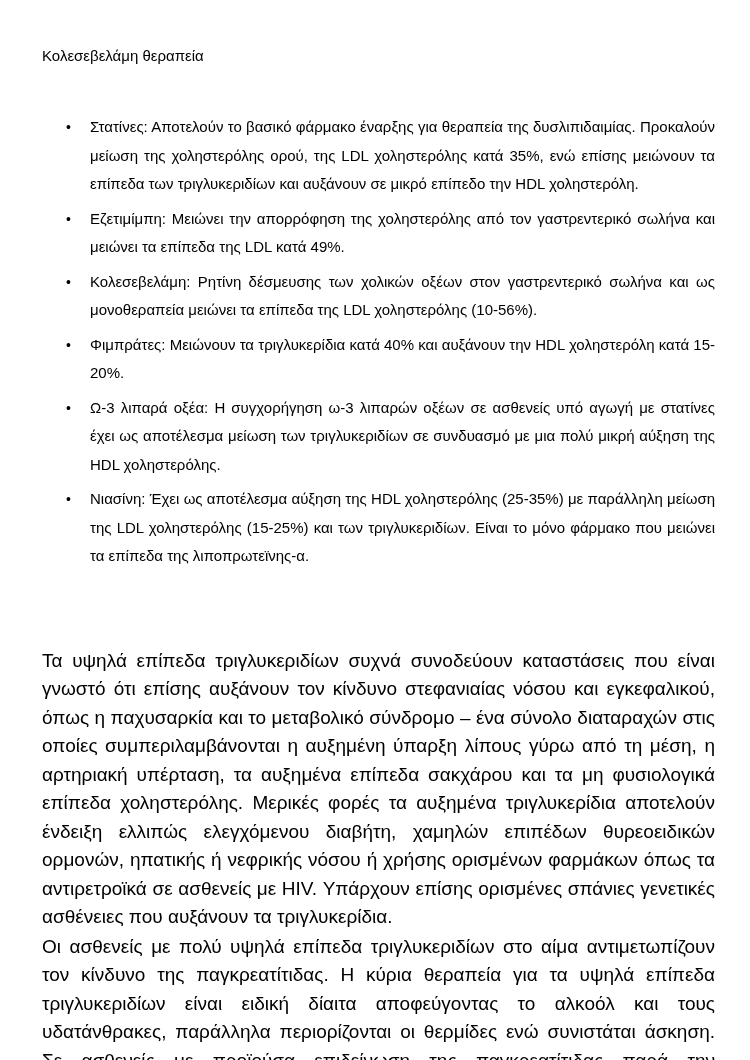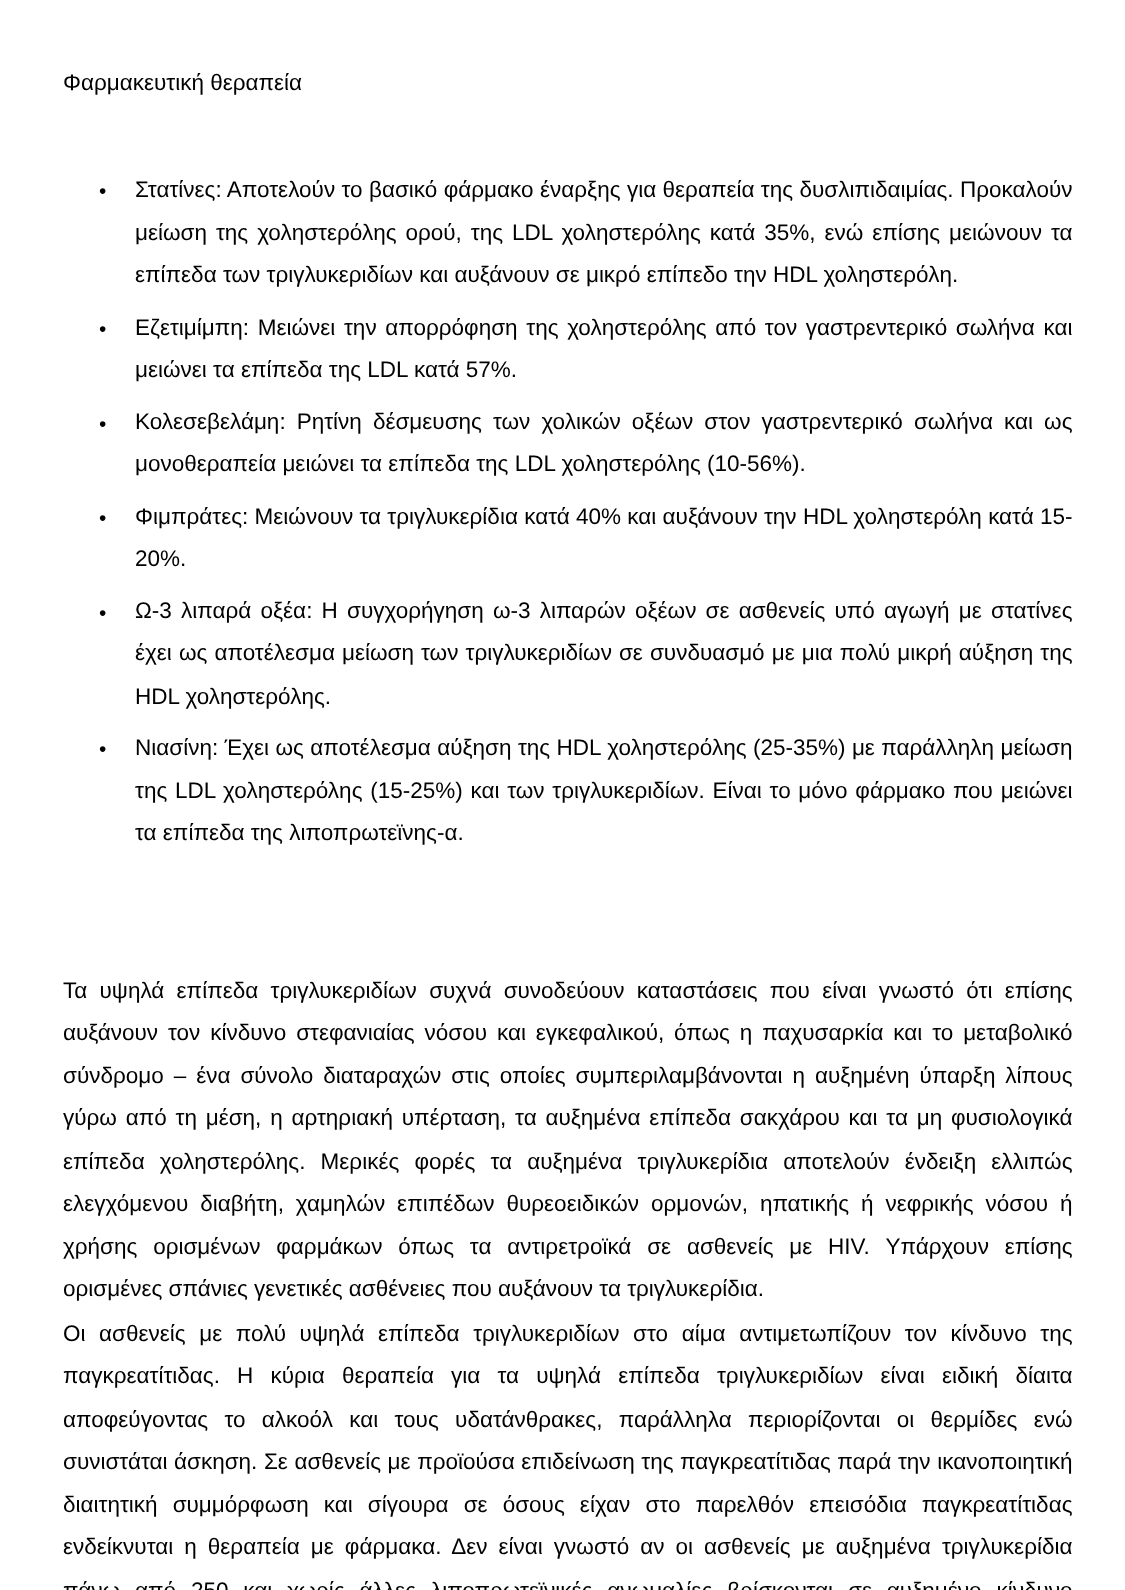--- a/index.html
+++ b/index.html
@@ -40,47 +40,47 @@
     text-align: justify;
   }
   .bullet-marker {
     position: absolute;
     left: 24px;
     top: 0;
     font-size: 14px;
     line-height: 28.5px;
   }
   .body-paragraph {
-    font-size: 15px;
+    font-size: 19px;
     line-height: 28.5px;
     text-align: justify;
     margin: 0;
   }
   .body-paragraph.first {
     margin-top: 76px;
   }
   .body-paragraph.second {
     margin-top: 1px;
   }
 </style>
 </head>
 <body>
 
 <div class="page">
 
-  <p class="heading">Φαρμακευτική θεραπεία</p>
+  <p class="heading">Κολεσεβελάμη θεραπεία</p>
 
   <ul class="bullet-list">
     <li class="bullet-item">
       <span class="bullet-marker">•</span>
       <span>Στατίνες: Αποτελούν το βασικό φάρμακο έναρξης για θεραπεία της δυσλιπιδαιμίας. Προκαλούν μείωση της χοληστερόλης ορού, της LDL χοληστερόλης κατά 35%, ενώ επίσης μειώνουν τα επίπεδα των τριγλυκεριδίων και αυξάνουν σε μικρό επίπεδο την HDL χοληστερόλη.</span>
     </li>
     <li class="bullet-item">
       <span class="bullet-marker">•</span>
-      <span>Εζετιμίμπη: Μειώνει την απορρόφηση της χοληστερόλης από τον γαστρεντερικό σωλήνα και μειώνει τα επίπεδα της LDL κατά 57%.</span>
+      <span>Εζετιμίμπη: Μειώνει την απορρόφηση της χοληστερόλης από τον γαστρεντερικό σωλήνα και μειώνει τα επίπεδα της LDL κατά 49%.</span>
     </li>
     <li class="bullet-item">
       <span class="bullet-marker">•</span>
       <span>Κολεσεβελάμη: Ρητίνη δέσμευσης των χολικών οξέων στον γαστρεντερικό σωλήνα και ως μονοθεραπεία μειώνει τα επίπεδα της LDL χοληστερόλης (10-56%).</span>
     </li>
     <li class="bullet-item">
       <span class="bullet-marker">•</span>
       <span>Φιμπράτες: Μειώνουν τα τριγλυκερίδια κατά 40% και αυξάνουν την HDL χοληστερόλη κατά 15-20%.</span>
     </li>
     <li class="bullet-item">

